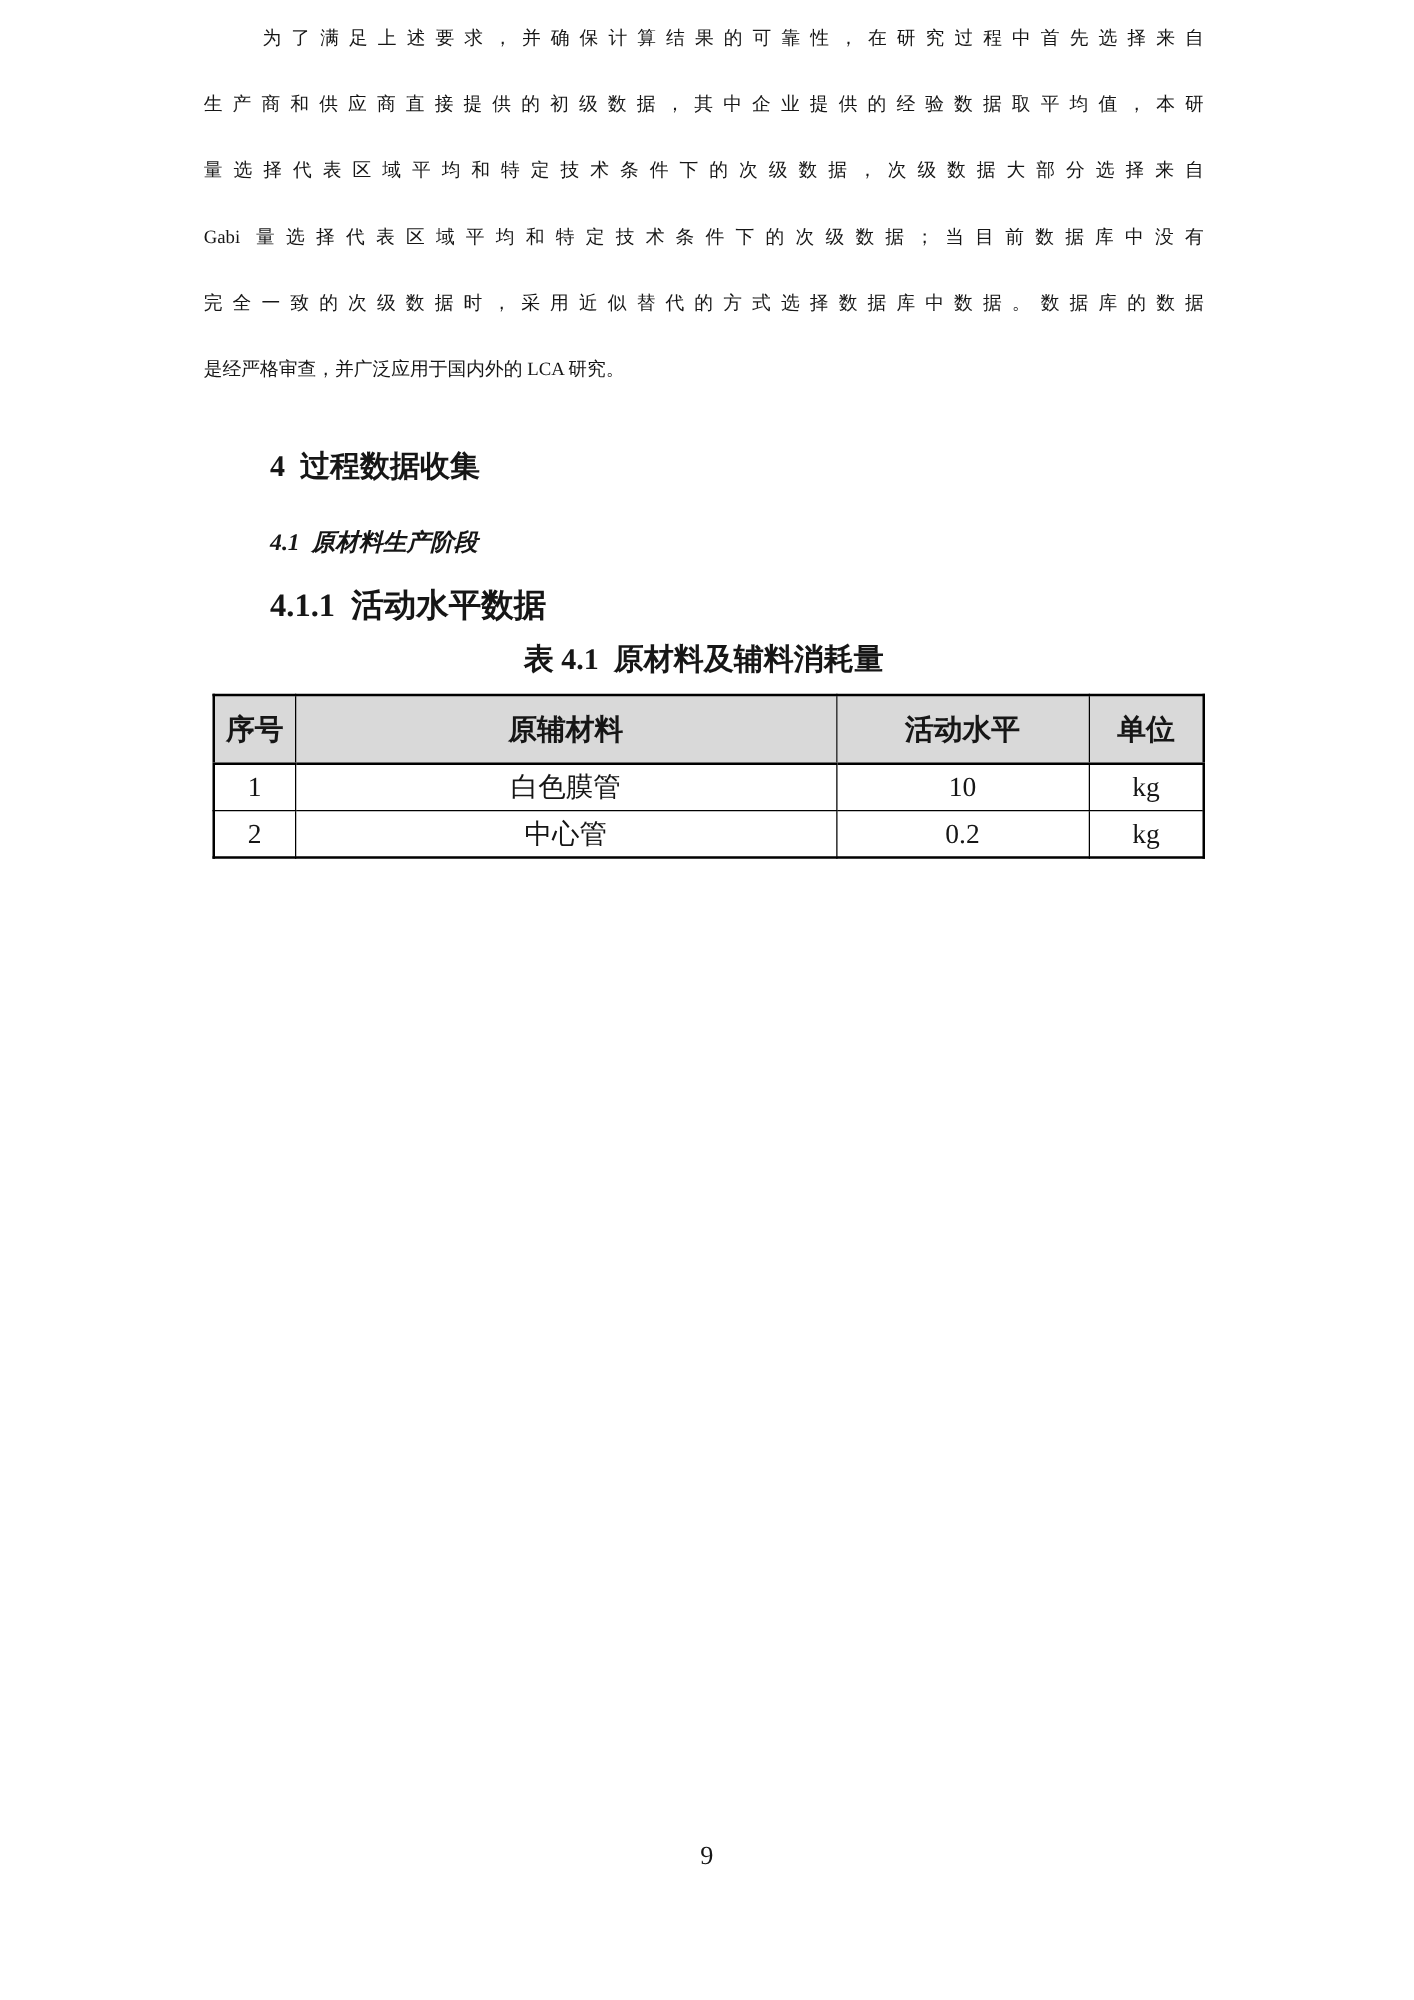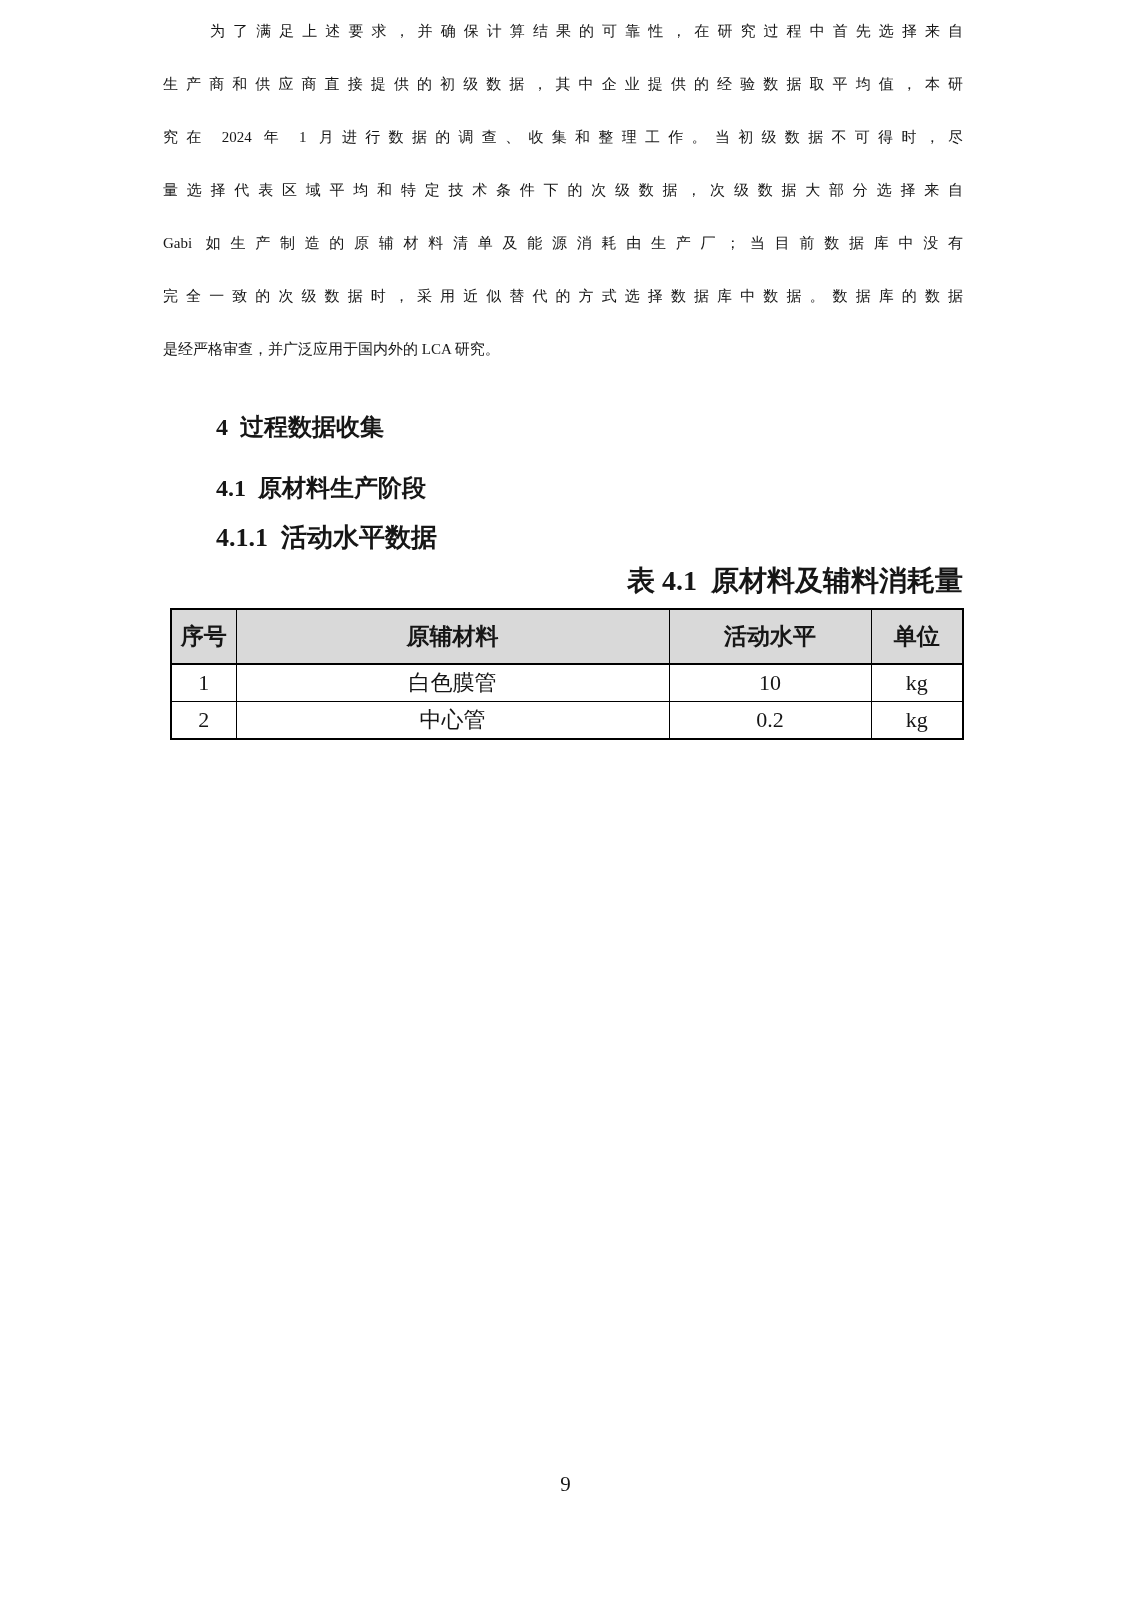--- a/index.html
+++ b/index.html
@@ -17,27 +17,27 @@
   .para .line { height:53px; line-height:53px; text-align:justify; text-align-last:justify; }
   .para .line.first { text-indent:47px; }
   .para .line.last { text-align-last:left; }
 
   .p1 { margin-top:5px; }
   .p2 { margin-top:9px; }
   .p3 { margin-top:12px; }
 
   .h1 { font-size:24px; font-weight:bold; height:40px; line-height:40px;
         margin:31px 0 0 53px; white-space:pre; }
-  .h2 { font-size:24px; font-weight:bold; height:36px; line-height:36px;
-        margin:23px 0 12px 53px; white-space:pre; }
+  .h2 { font-size:19px; font-weight:bold; height:36px; line-height:36px;
+        margin:23px 0 12px 53px; white-space:pre;font-style:italic; }
   .h3 { font-size:26px; font-weight:bold; height:36px; line-height:36px;
         margin:14px 0 0 53px; white-space:pre; }
 
   .table-caption { margin-top:7px; height:36px; line-height:36px;
-        font-size:28px; font-weight:bold; text-align:right; white-space:pre; }
+        font-size:24px; font-weight:bold; text-align:center; white-space:pre; }
 
   table.materials {
     border-collapse:collapse; table-layout:fixed;
     width:792px; margin-left:7px; margin-top:9px;
     border:2px solid #000;
   }
   table.materials th, table.materials td {
     border:1px solid #000; text-align:center; vertical-align:middle;
     padding:0; overflow:hidden;
   }
@@ -55,23 +55,22 @@
 </head>
 <body>
 
 <div class="page">
   <div class="content">
 
 
     <div class="para p1">
       <div class="line first">为了满足上述要求，并确保计算结果的可靠性，在研究过程中首先选择来自</div>
       <div class="line">生产商和供应商直接提供的初级数据，其中企业提供的经验数据取平均值，本研</div>
-      <div class="line">究在 2024 年 1 月进行数据的调查、收集和整理工作。当初级数据不可得时，尽</div>
       <div class="line">量选择代表区域平均和特定技术条件下的次级数据，次级数据大部分选择来自</div>
-      <div class="line">Gabi 如生产制造的原辅材料清单及能源消耗由生产厂；当目前数据库中没有</div>
+      <div class="line">Gabi 量选择代表区域平均和特定技术条件下的次级数据；当目前数据库中没有</div>
       <div class="line">完全一致的次级数据时，采用近似替代的方式选择数据库中数据。数据库的数据</div>
       <div class="line last">是经严格审查，并广泛应用于国内外的 LCA 研究。</div>
     </div>
 
 
     <div class="h1">4  过程数据收集</div>
     <div class="h2">4.1  原材料生产阶段</div>
     <div class="h3">4.1.1  活动水平数据</div>
 
 

